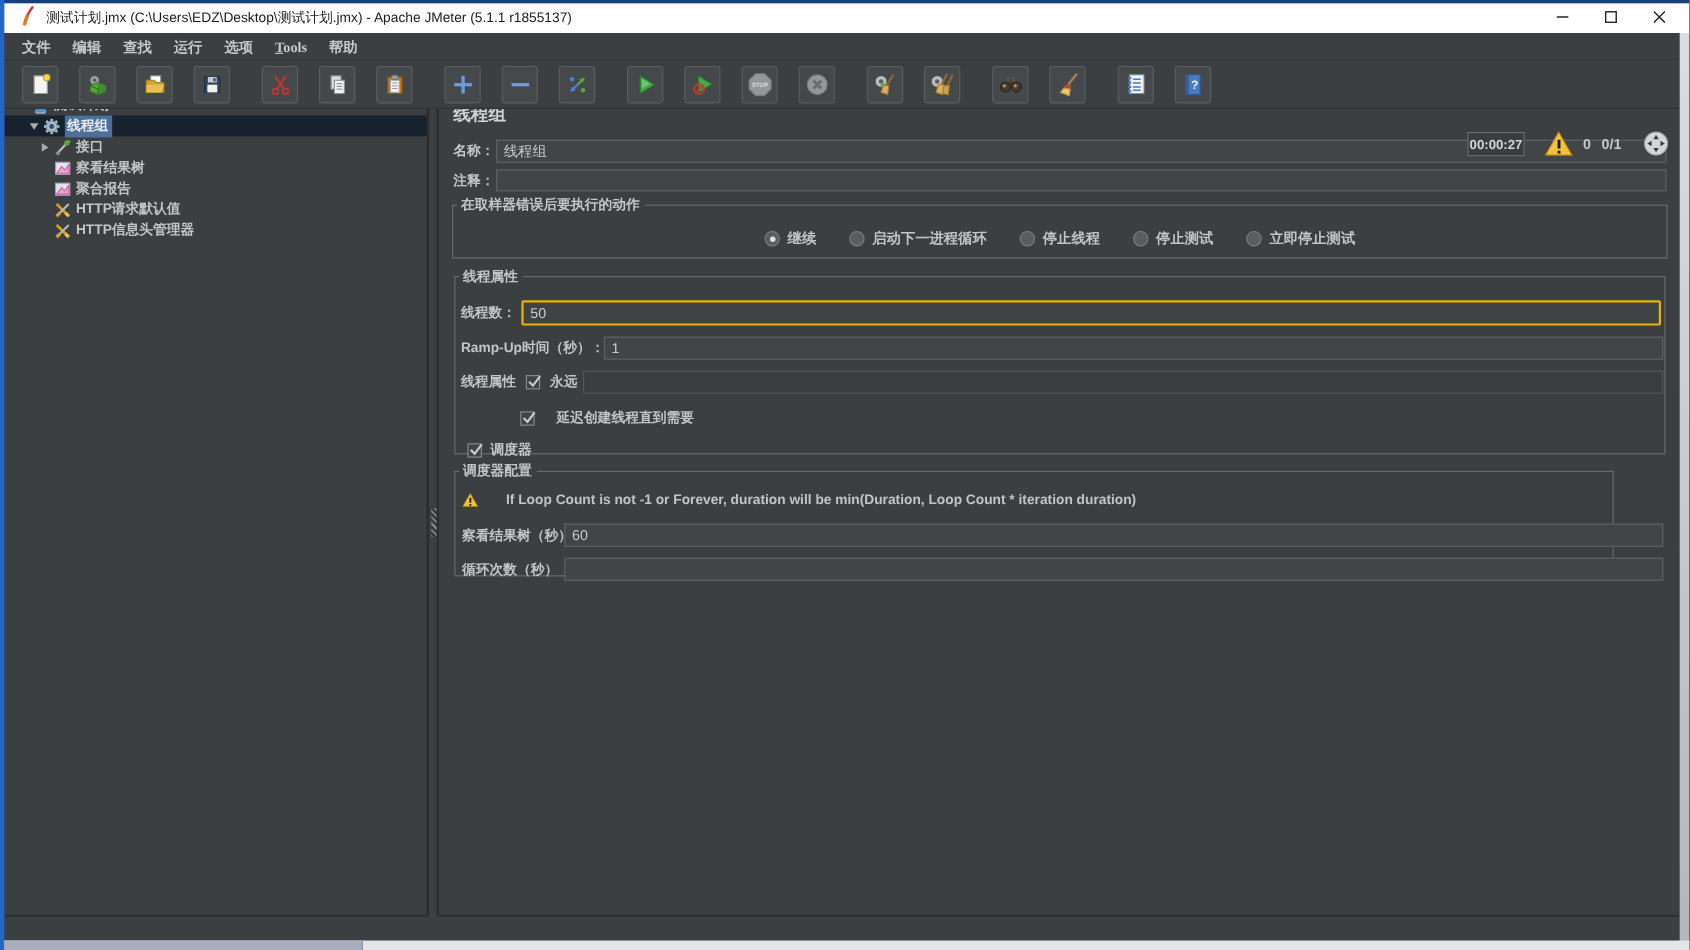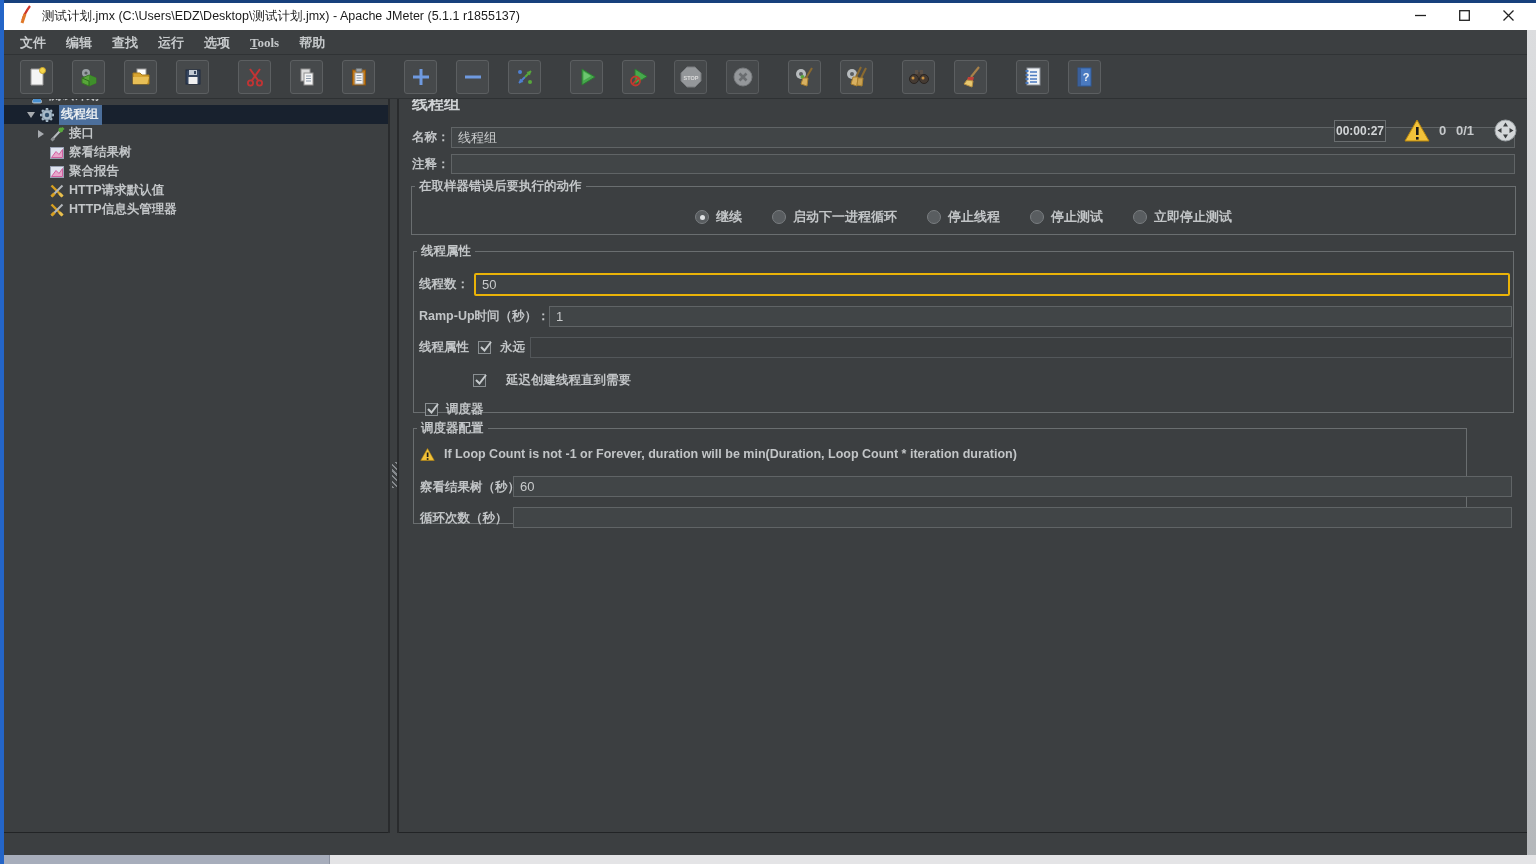--- a/index.html
+++ b/index.html
@@ -76,21 +76,21 @@
   .fs-threads { left:14px; top:159px; width:1101px; height:170px; }
   .fs-threads .frow { position:absolute; left:5px; display:flex; align-items:center; }
   .threads-input { position:absolute; left:60px; top:13px; width:1036px; height:23px; }
   .rampup-input { position:absolute; left:135px; top:46px; width:963px; height:21px; }
   .loop-input { position:absolute; left:116px; top:77px; width:982px; height:21px; }
 
   .checkbox { width:13px; height:13px; background:#3f4345; border:1.5px solid #8a8f92; position:relative; flex:none; }
   .checkbox svg { position:absolute; left:-1px; top:-3px; }
 
   .fs-sched { left:14px; top:336px; width:1054px; height:104px; }
-  .warn-line { position:absolute; left:6px; top:10px; display:flex; align-items:center; gap:9px; }
+  .warn-line { position:absolute; left:6px; top:10px; display:flex; align-items:center; gap:25px; }
   .warn-line .wtxt { font-size:12.5px; font-weight:bold; color:#c2c5c7; }
   .duration-input { position:absolute; left:99px; top:39px; width:999px; height:21px; }
   .startdelay-input { position:absolute; left:99px; top:70px; width:999px; height:21px; }
   .fs-sched .frow { position:absolute; left:6px; display:flex; align-items:center; }
 </style>
 </head>
 <body>
 
 <div class="edge-top"></div>
 <div class="edge-left"></div>

